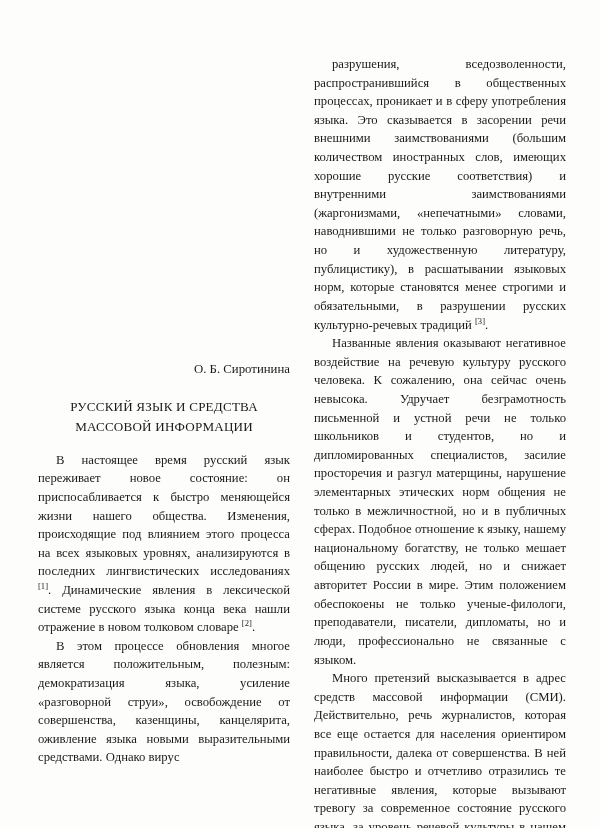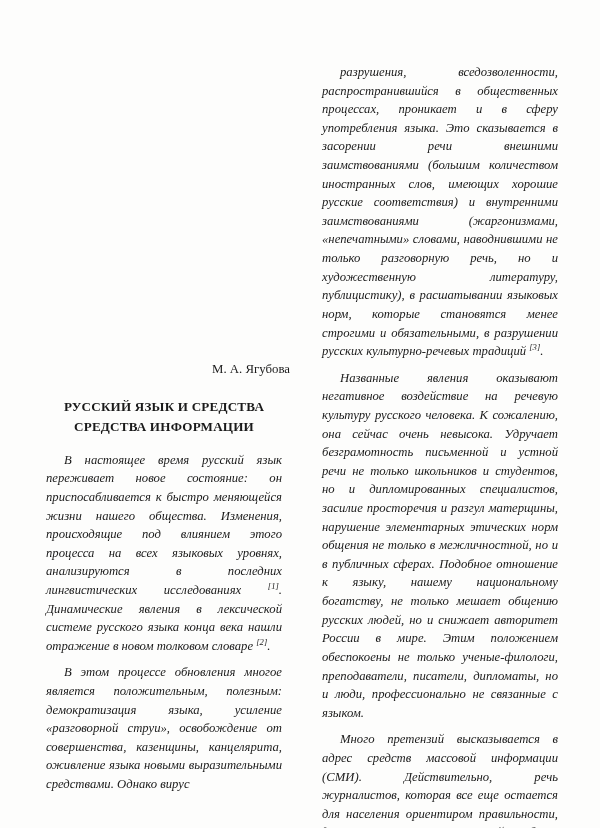--- a/index.html
+++ b/index.html
@@ -42,37 +42,36 @@
     text-align: right;
     font-size: 12.8px;
     line-height: 1.52;
     margin-bottom: 18px;
   }
   .authors div {
     margin-bottom: 1px;
   }
   .article-title {
     text-align: center;
-    font-weight: bold;
+    font-weight: normal;
     font-size: 13.1px;
     line-height: 1.5;
     letter-spacing: 0.2px;
     margin-bottom: 14px;
   }
   .article-title .line {
     display: block;
   }
   p.body {
-    margin: 8px;
+    margin: 0;
     font-size: 12.7px;
     line-height: 1.465;
     text-align: justify;
     text-indent: 18px;
     hyphens: auto;
-    font-style: italic;
     -webkit-hyphens: auto;
   }
   p.body + p.body {
     margin-top: 0;
   }
   .sup {
     font-size: 8.6px;
     vertical-align: super;
     line-height: 0;
   }
@@ -90,26 +89,26 @@
 <body>
 
 <div class="page">
 
   <div class="columns">
 
     <div class="col col-left">
       <div class="spacer"></div>
 
       <div class="authors">
-        <div>М. А. Ягубова</div>
+        <div>О. Б. Сиротинина</div>
       </div>
 
       <div class="article-title">
         <span class="line">РУССКИЙ ЯЗЫК И СРЕДСТВА</span>
-        <span class="line">СРЕДСТВА ИНФОРМАЦИИ</span>
+        <span class="line">МАССОВОЙ ИНФОРМАЦИИ</span>
       </div>
 
       <div>
         <p class="body">В настоящее время русский язык переживает новое состояние: он приспосабливается к быстро меняющейся жизни нашего общества. Изменения, происходящие под влиянием этого процесса на всех языковых уровнях, анализируются в последних лингвистических исследованиях <span class="sup">[1]</span>. Динамические явления в лексической системе русского языка конца века нашли отражение в новом толковом словаре <span class="sup">[2]</span>.</p>
         <p class="body">В этом процессе обновления многое является положительным, полезным: демократизация языка, усиление «разговорной струи», освобождение от совершенства, казенщины, канцелярита, оживление языка новыми выразительными средствами. Однако вирус</p>
       </div>
     </div>
 
     <div class="col col-right">
       <div>

